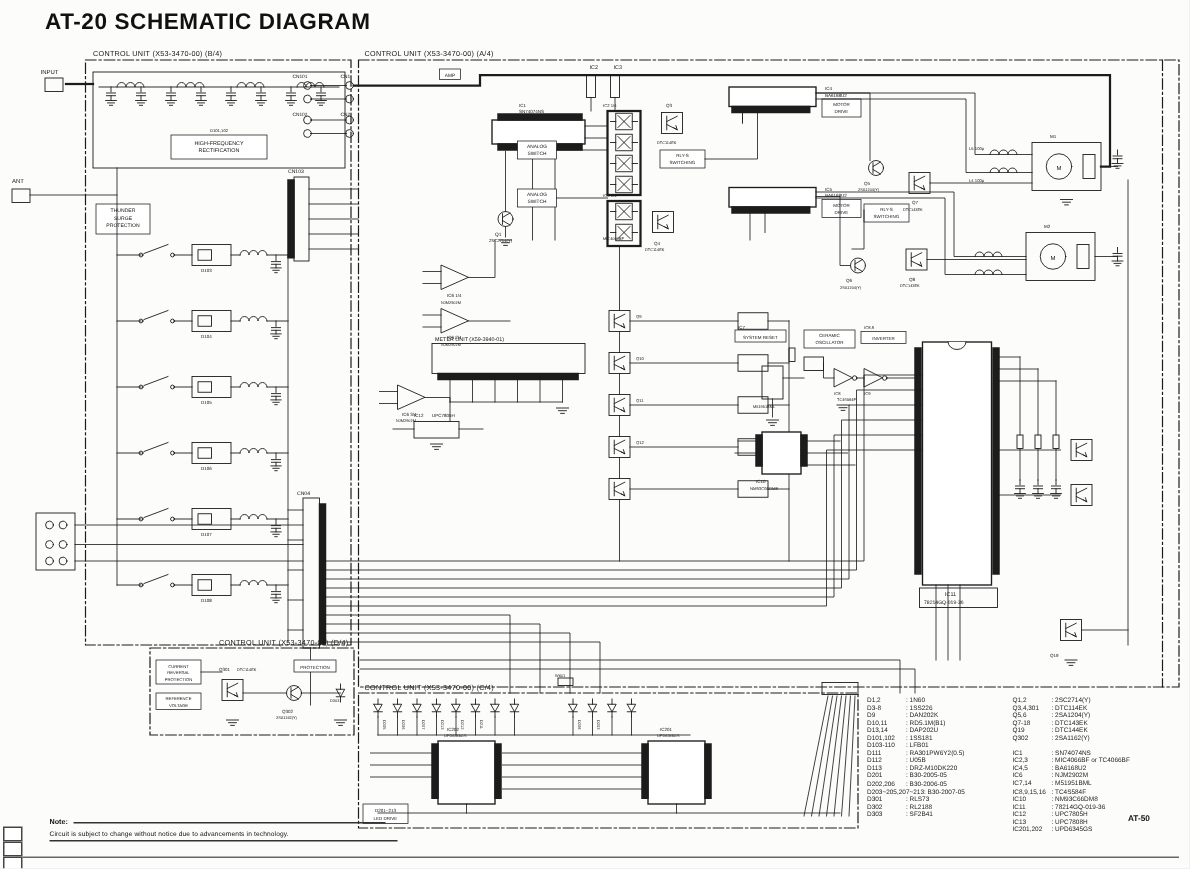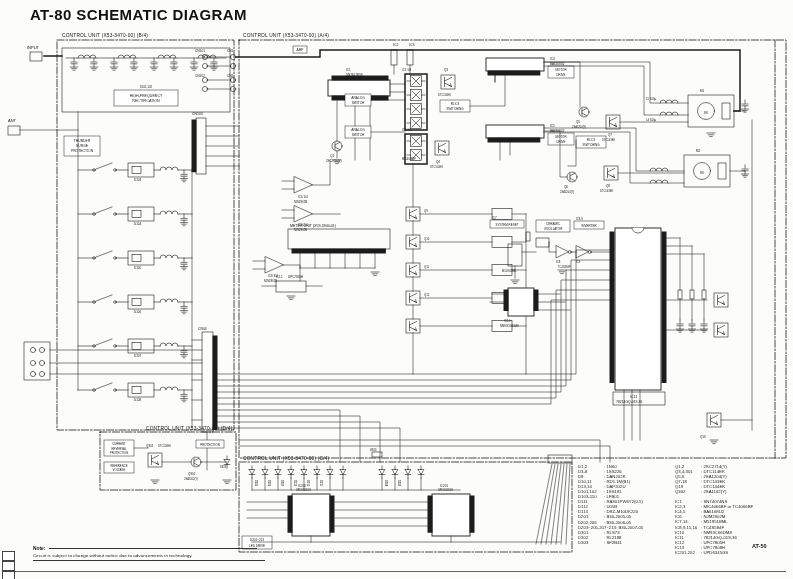--- a/index.html
+++ b/index.html
@@ -27,21 +27,21 @@
   .notetext{font-size:4.4px;margin-top:1.6px;letter-spacing:.1px}
   .noterule2{width:232px;border-top:.6px solid #333;margin-top:2.6px}
   .bigrule{position:absolute;left:10px;top:571px;width:776px;border-top:.6px solid #666}
   .mark{position:absolute;left:2px;width:11px;height:8px;border:.6px solid #444;background:#fff}
 </style>
 </head>
 <body>
 
 <div class="page">
 
-  <div class="title">AT-80 SCHEMATIC DIAGRAM</div>
+  <div class="title">AT-20 SCHEMATIC DIAGRAM</div>
 
   <svg class="schem" width="793" height="579" viewBox="0 0 793 579">
     <defs>
       <path id="gnd" d="M-4,0H4M-2.6,1.8H2.6M-1.2,3.6H1.2"></path>
       <path id="capg" d="M0,0V3.2M-3,4H3M-3,5.8H3M0,5.8V9M-3.6,9H3.6M-2.3,10.6H2.3M-1,12.2H1"></path>
       <rect id="res" x="-2" y="0" width="4" height="9"></rect>
       <path id="choke" d="M0,0a3,3 0 0 1 6,0a3,3 0 0 1 6,0a3,3 0 0 1 6,0"></path>
       <g id="aswitch">
         <rect x="-5.5" y="-5.5" width="11" height="11"></rect>
         <path d="M-4,-4L4,4M-4,4L4,-4M-9,0H-5.5M5.5,0H9"></path>

